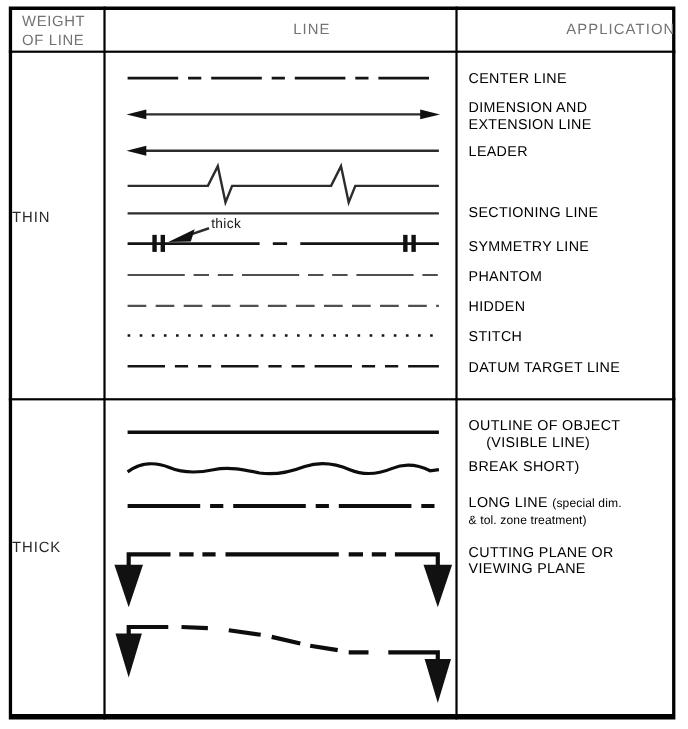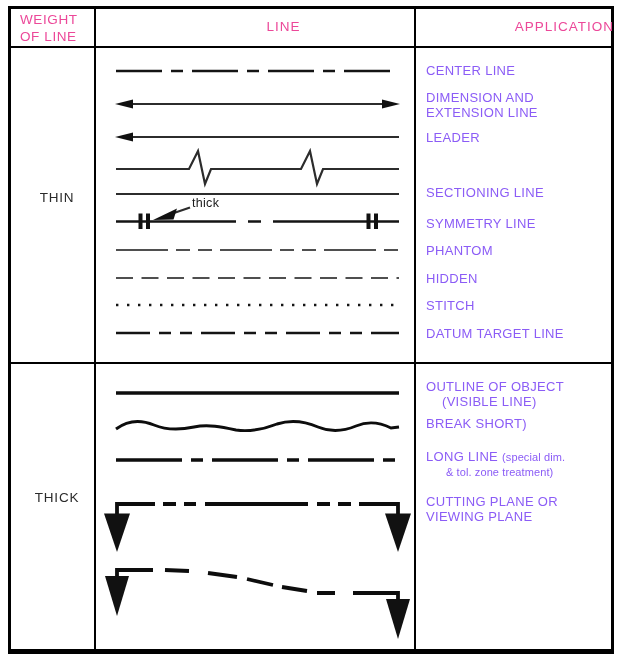--- a/index.html
+++ b/index.html
@@ -8,39 +8,39 @@
     font-family:"Liberation Sans", sans-serif;color:#242424;overflow:hidden;
   }
   .border-outer{
     position:absolute;left:8px;top:6px;width:606px;height:648px;
     border:3px solid #000;border-bottom-width:5px;box-sizing:border-box;
   }
   .grid{position:absolute;background:#000;}
   .grid.v{top:6px;width:2px;height:648px;}
   .grid.h{left:8px;width:606px;height:2px;}
 
-  .hdr{position:absolute;font-size:13.5px;letter-spacing:1px;color:#ec4899;}
+  .hdr{position:absolute;font-size:13.5px;letter-spacing:1px;color:#737373;}
   .hdr.col1{left:20px;top:11px;line-height:17px;letter-spacing:0.6px;}
   .hdr.col1 span{display:block;}
   .hdr.col2{left:92px;width:383px;top:19px;text-align:center;}
   .hdr.col3{left:416px;width:198px;top:19px;text-align:right;}
 
   .weight-label{
-    position:absolute;left:11px;width:92px;text-align:center;
+    position:absolute;left:11px;width:92px;text-align:left;
     font-size:13.5px;letter-spacing:0.8px;color:#2a2a2a;
   }
 
   .app-label{
     position:absolute;left:426px;width:192px;
-    font-size:13px;line-height:14.5px;letter-spacing:0.3px;color:#8b5cf6;
+    font-size:13px;line-height:14.5px;letter-spacing:0.3px;color:#000000;
     white-space:nowrap;
   }
   .app-label .row{display:block;}
   .app-label .indent{padding-left:16px;}
-  .note{font-size:11px;letter-spacing:0.1px;margin-left:20px;}
+  .note{font-size:11px;letter-spacing:0.1px;}
   .app-label .gap{margin-left:4px;}
 
   .thick-note{
     position:absolute;left:192px;top:196px;font-size:12.5px;color:#1a1a1a;
     letter-spacing:0.3px;
   }
 
   svg.overlay{position:absolute;left:0;top:0;}
   .ln-thin{stroke:#2c2c2c;stroke-width:2.2;fill:none;}
   .ln-dark{stroke:#141414;stroke-width:2.4;fill:none;}

